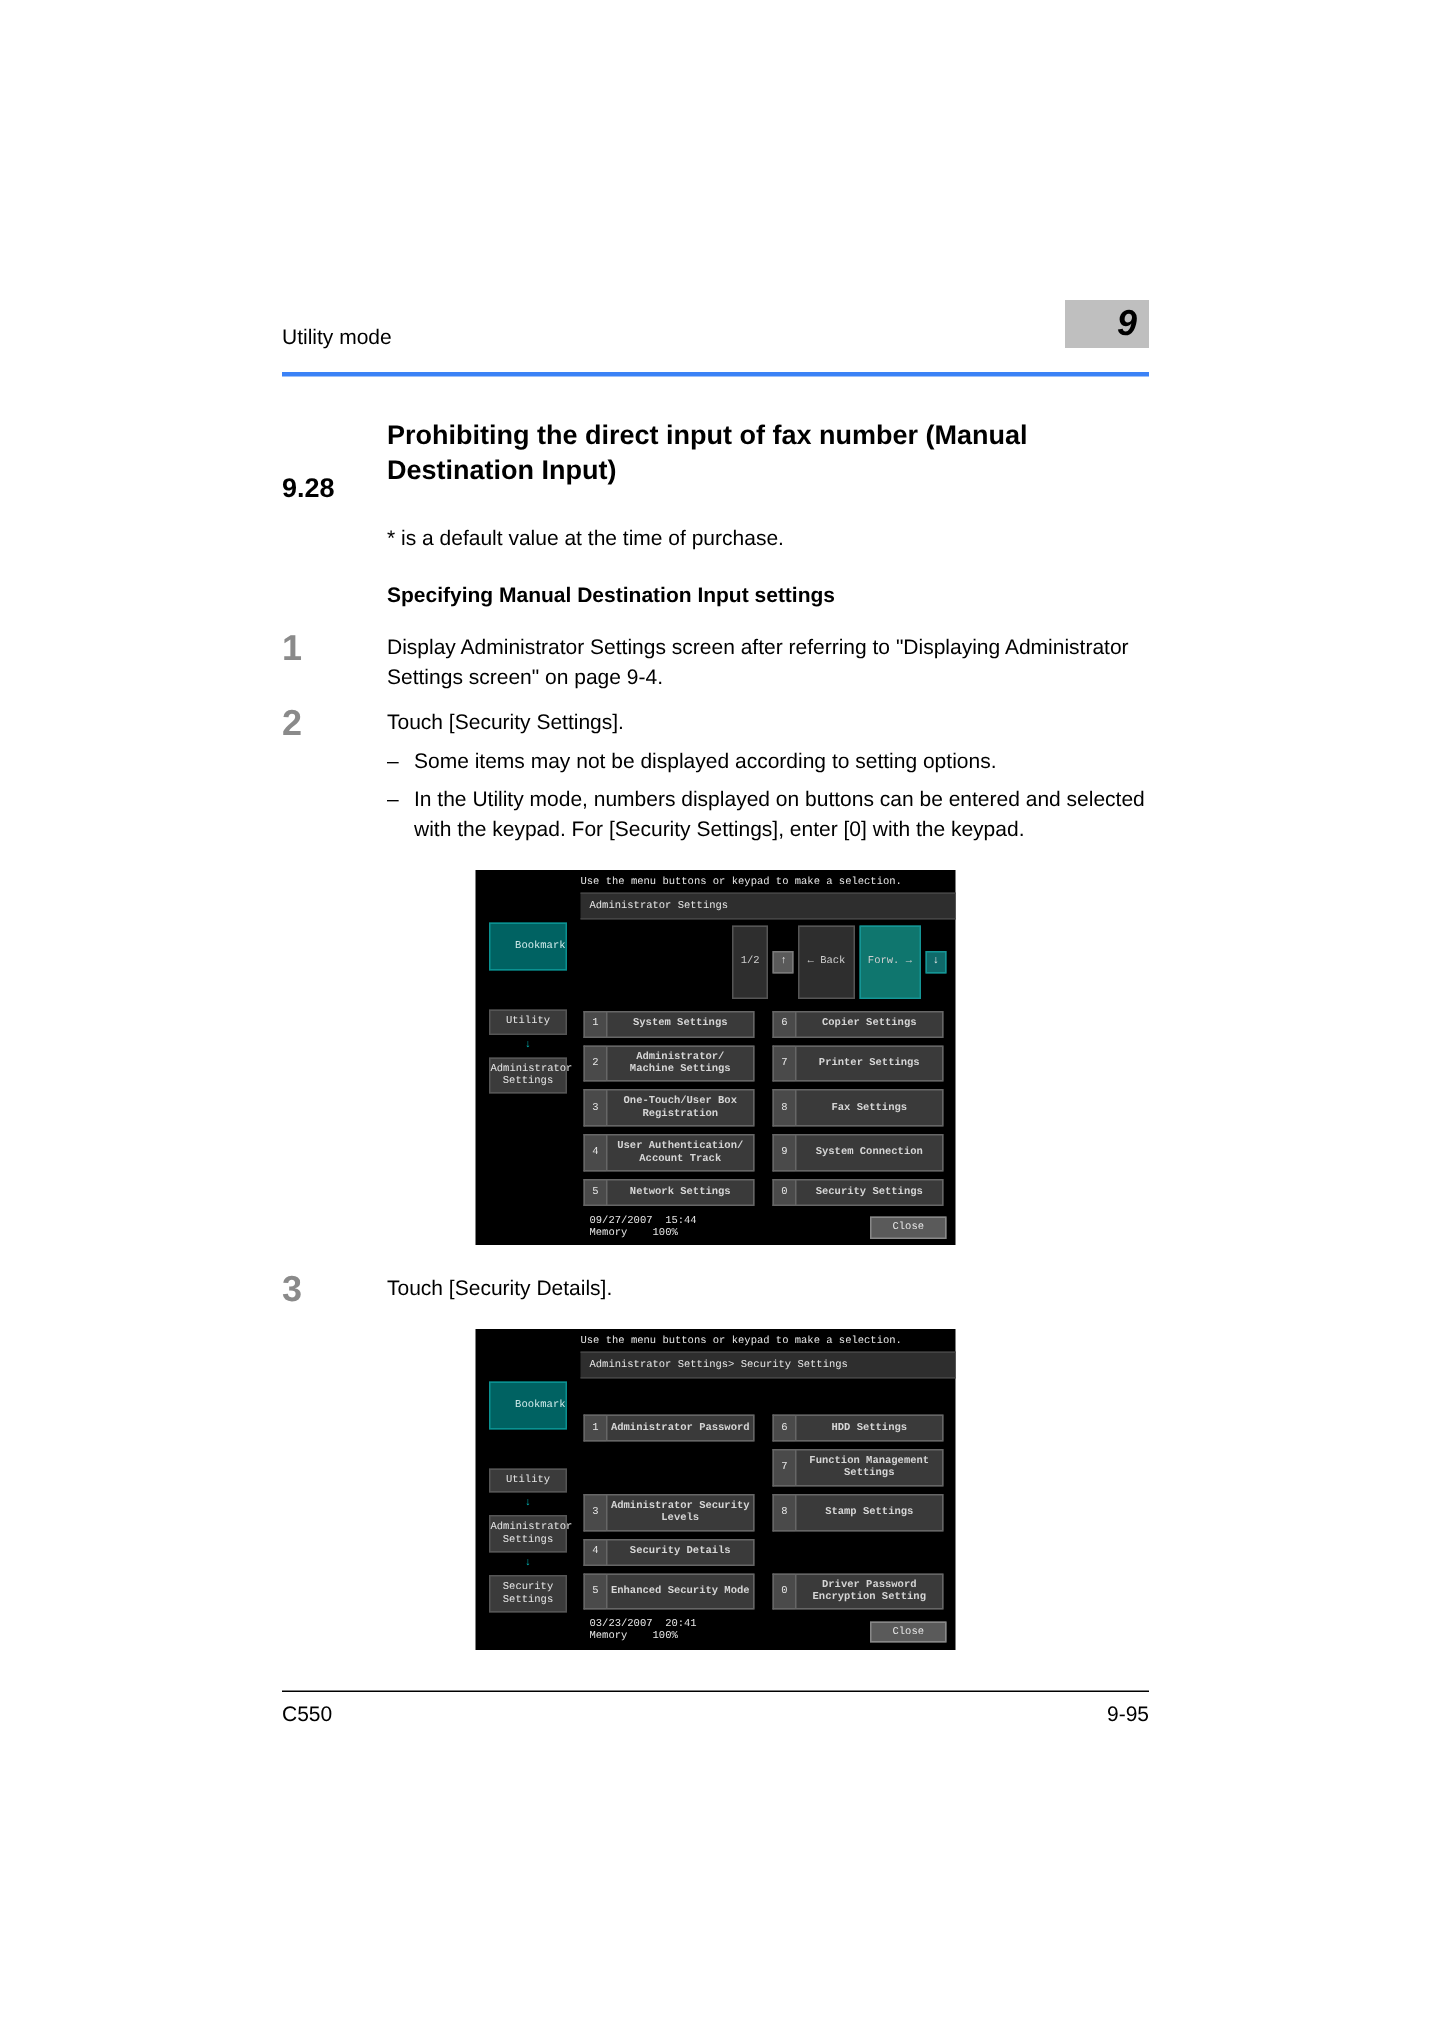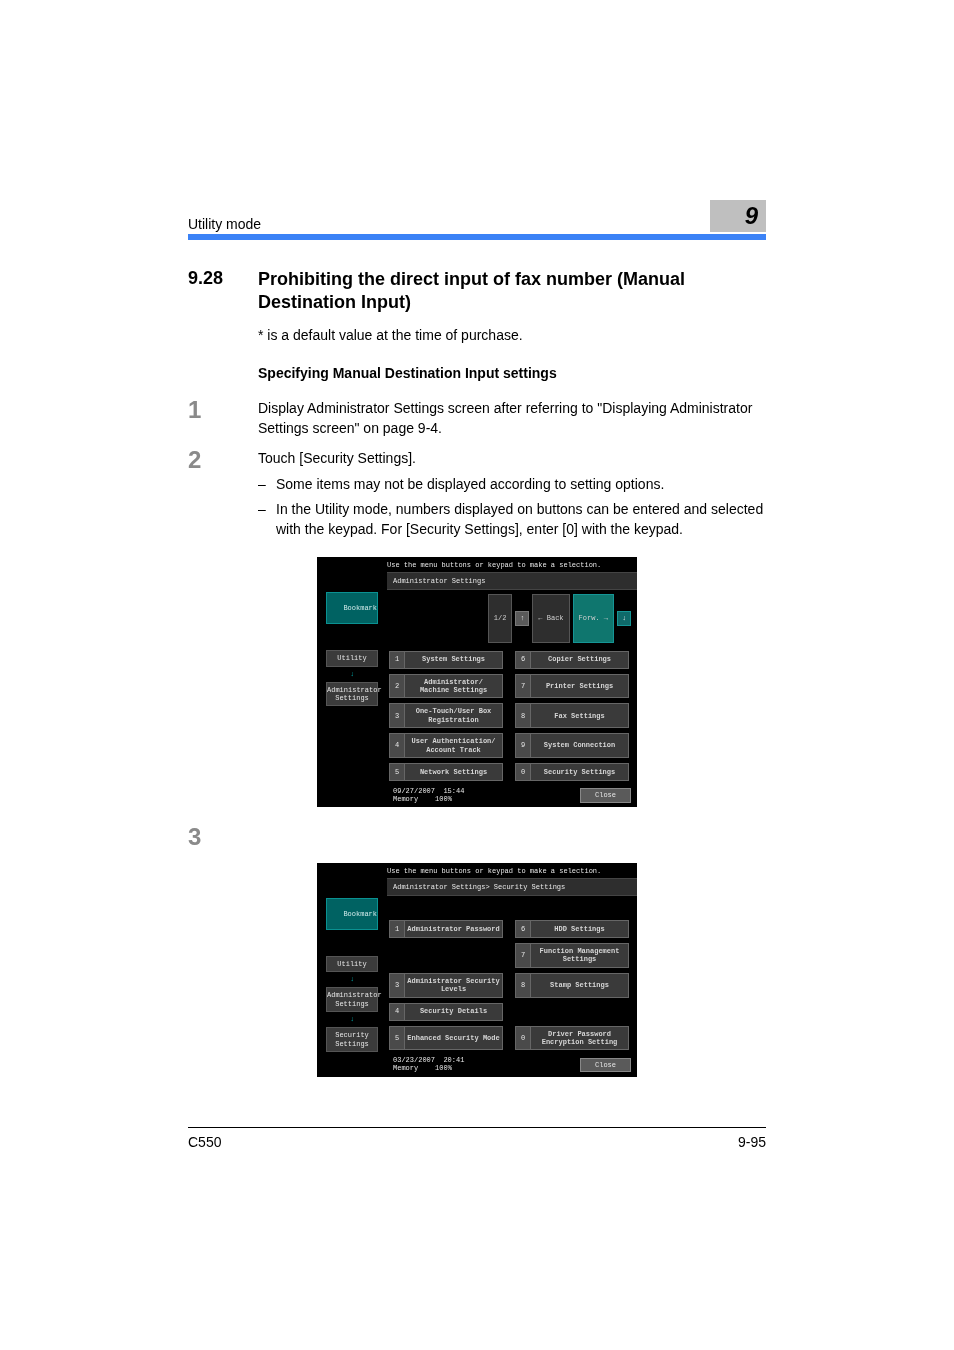--- a/index.html
+++ b/index.html
@@ -13,22 +13,22 @@
     width: 954px;
     height: 1350px;
     box-sizing: border-box;
     padding: 200px 188px 0 188px;
     position: relative;
   }
   .running-head {
     display: flex;
     justify-content: space-between;
     align-items: flex-end;
-    border-bottom: 6px solid #3b82f6;
-    padding-bottom: 2px;
+    border-bottom: 3px solid #3b82f6;
+    padding-bottom: 16px;
     margin-bottom: 28px;
   }
   .running-head .left {
     font-size: 14px;
   }
   .chapter-badge {
     background: #bfbfbf;
     width: 48px;
     text-align: right;
     padding: 2px 8px 2px 0;
@@ -39,20 +39,21 @@
   .section-head {
     display: flex;
     align-items: flex-start;
     margin-bottom: 12px;
   }
   .section-num {
     font-size: 18px;
     font-weight: bold;
     width: 70px;
     flex-shrink: 0;
+    margin-top: 36px;
   }
   .section-title {
     font-size: 18px;
     font-weight: bold;
     line-height: 1.25;
   }
   .body-col {
     margin-left: 70px;
     font-size: 14px;
     line-height: 1.45;
@@ -344,20 +345,23 @@
             <span>Memory</span>&nbsp;&nbsp;&nbsp;&nbsp;<span>100%</span>
           </div>
           <div class="close-btn">Close</div>
         </div>
       </div>
     </div>
   </div>
 
   <div class="step-row">
     <div class="step-num">3</div>
+    <div class="step-body">
+      <span>Touch [Security Details].</span>
+    </div>
   </div>
 
   <div class="screenshot">
     <div class="ss-top">Use the menu buttons or keypad to make a selection.</div>
     <div class="ss-body">
       <div class="ss-side">
         <div class="side-bookmark">Bookmark</div>
         <div style="height:18px"></div>
         <div class="side-btn">Utility</div>
         <div class="side-arrow">↓</div>

